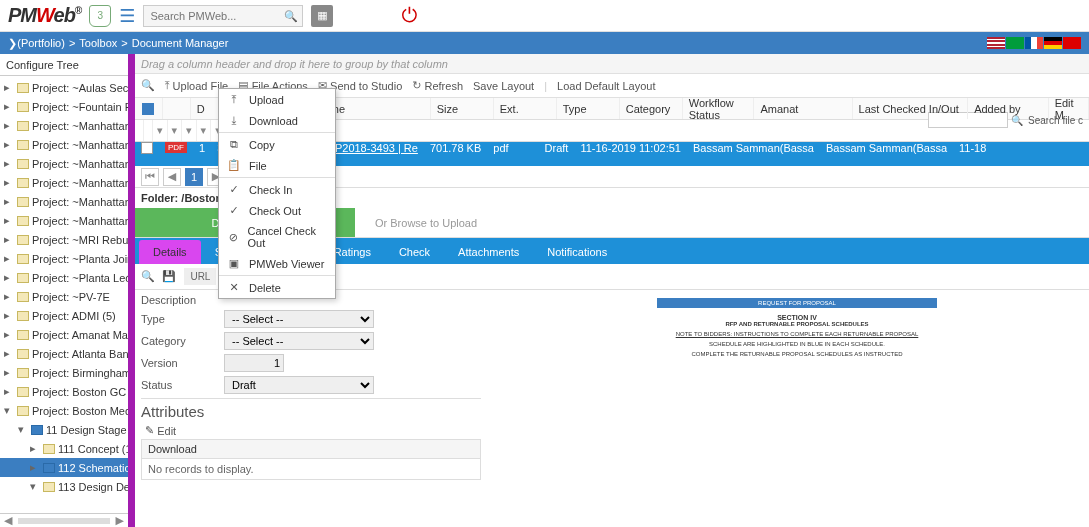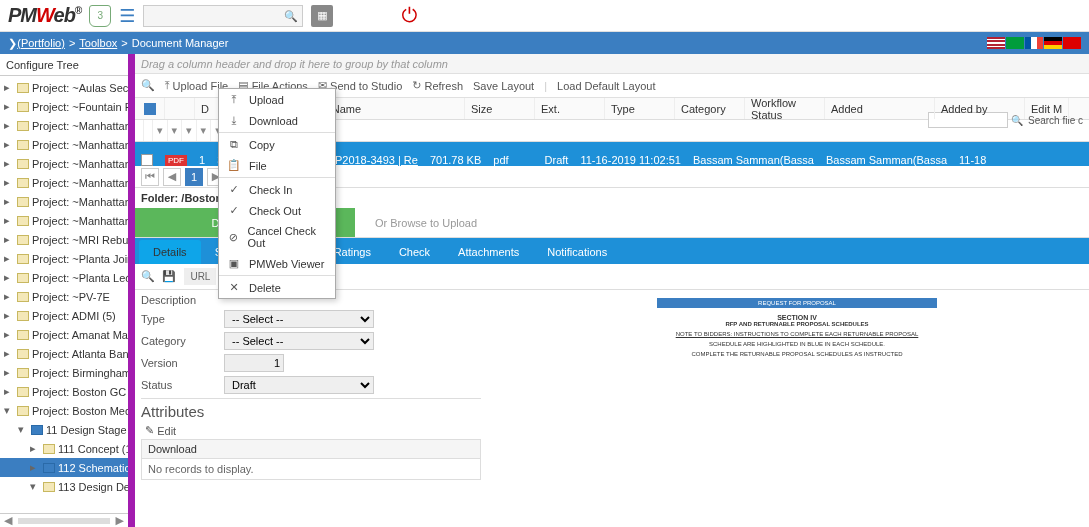--- a/index.html
+++ b/index.html
@@ -8,21 +8,21 @@
 .logo{font-size:20px;font-weight:bold;font-style:italic;letter-spacing:-1px}
 .logo .w{color:#d00000}
 .shield{width:22px;height:22px;border:1px solid #7a7;border-radius:3px 3px 6px 6px;display:flex;align-items:center;justify-content:center;color:#7a7;font-size:10px}
 .hamburger{color:#3b7ec1;font-size:18px;cursor:pointer}
 .searchbox{width:160px;height:22px;border:1px solid #ccc;background:#f5f5f5;padding:0 22px 0 6px;position:relative}
 .searchbox input{border:none;background:transparent;width:100%;height:100%;font-size:11px;outline:none}
 .searchbox .sicon{position:absolute;right:4px;top:50%;transform:translateY(-50%);color:#888}
 .cal-icon{width:22px;height:22px;background:#888;color:#fff;display:flex;align-items:center;justify-content:center;border-radius:2px}
 .power-icon{color:#d00000;font-size:20px;margin-left:60px}
 .bluebar{height:22px;background:#3b7ec1;color:#fff;display:flex;align-items:center;padding:0 8px;font-size:11px}
-.bluebar a{color:#fff;text-decoration:underline;cursor:pointer}
+.bluebar a{color:#fff;cursor:pointer}
 .bluebar .sep{margin:0 4px}
 .flags{margin-left:auto;display:flex;gap:1px}
 .flag{width:18px;height:12px}
 .layout{display:flex;height:calc(527px - 54px)}
 .sidebar{width:135px;border-right:7px solid #a21caf;display:flex;flex-direction:column;position:relative}
 .configure{height:22px;border-bottom:1px solid #ccc;padding:0 6px;display:flex;align-items:center;font-size:11px}
 .tree{flex:1;overflow:hidden;padding:2px 0}
 .tree-item{display:flex;align-items:center;padding:3px 4px;gap:3px;cursor:pointer;white-space:nowrap;overflow:hidden}
 .tree-item .fold{width:12px;height:10px;background:#f4e8b8;border:1px solid #c8b860;flex-shrink:0}
 .tree-item .fold.blue{background:#3b7ec1;border-color:#2a6aa8}
@@ -46,34 +46,34 @@
 .gridhdr .cell.c6{width:70px}
 .gridhdr .cell.c7{width:70px}
 .gridhdr .cell.c8{width:70px}
 .gridhdr .cell.c9{width:80px}
 .gridhdr .cell.c10{width:110px}
 .gridhdr .cell.c11{width:130px}
 .gridhdr .cell.c12{width:90px}
 .gridfilter{height:22px;border-bottom:1px solid #ddd;display:flex;align-items:center}
 .gridfilter .cell{padding:0 4px;border-right:1px solid #eee;height:100%;display:flex;align-items:center;justify-content:flex-end;color:#888}
 .gridrow{height:24px;background:#1e90d8;color:#fff;display:flex;align-items:center}
-.gridrow .cell{padding:0 6px;height:100%;display:flex;align-items:flex-end;overflow:hidden;white-space:nowrap}
+.gridrow .cell{padding:0 6px;height:100%;display:flex;align-items:flex-start;overflow:hidden;white-space:nowrap}
 .gridrow a{color:#fff;text-decoration:underline}
 .cb{width:12px;height:12px;border:1px solid #999;background:#fff}
 .cb.checked{background:#3b7ec1;border-color:#3b7ec1}
 .pager{height:22px;display:flex;align-items:center;padding:0 6px;gap:4px;border-bottom:1px solid #ddd}
 .pager .pg{width:18px;height:18px;border:1px solid #ccc;display:flex;align-items:center;justify-content:center;color:#888}
 .pager .pg.active{background:#3b7ec1;color:#fff;border-color:#3b7ec1}
 .folderline{padding:4px 6px;font-size:11px}
 .dropzone{height:30px;display:flex;align-items:center;border-bottom:1px solid #ddd}
 .dropbtn{background:#5bb75b;color:#fff;height:100%;width:220px;display:flex;align-items:center;justify-content:center}
 .browse{color:#999;padding:0 20px}
 .tabs{height:26px;background:#1e90d8;display:flex;align-items:flex-end;padding:0 4px}
 .tab{padding:6px 14px;color:#fff;cursor:pointer;font-size:11px}
-.tab.active{background:#0ea5e9;color:#333;border-radius:3px 3px 0 0}
+.tab.active{background:#d946ef;color:#333;border-radius:3px 3px 0 0}
 .detail-tb{height:26px;display:flex;align-items:center;padding:0 6px;gap:8px;border-bottom:1px solid #ddd}
 .detail-tb .url{background:#eee;padding:3px 6px;font-size:10px;color:#666}
 .form{padding:4px 6px;display:flex;gap:30px}
 .form-left{width:340px}
 .form-row{display:flex;align-items:center;margin-bottom:4px}
 .form-row .lbl{width:83px;color:#555}
 .form-row .val{flex:1}
 .form-row select,.form-row input{width:150px;height:18px;border:1px solid #ccc;font-size:11px;padding:0 3px}
 .attrs{border-top:1px solid #ddd;margin-top:4px;padding-top:2px}
 .attrs-hdr{display:flex;align-items:center;padding:2px 0;font-size:15px;color:#555}
@@ -95,20 +95,21 @@
 .topright .sb{width:80px;height:16px;border:1px solid #ccc}
 </style>
 </head>
 <body>
 
 <div class="topbar">
   <span class="logo"><span>PM</span><span class="w">W</span><span>eb</span><sup style="font-size:10px">®</sup></span>
   <span class="shield">3</span>
   <span class="hamburger">☰</span>
   <span class="searchbox">
+    <input placeholder="Search PMWeb..." style="">
     <span class="sicon">🔍</span>
   </span>
   <span class="cal-icon">▦</span>
   <span class="power-icon">⏻</span>
 </div>
 
 <div class="bluebar">
   <span>❯</span>
   <a>(Portfolio)</a>
   <span class="sep">&gt;</span>
@@ -280,21 +281,22 @@
           <div class="cb checked"></div>
         </div>
       <div class="cell c2"></div>
       <div class="cell c3">D</div>
       <div class="cell c4">File Name</div>
       <div class="cell c5">Size</div>
       <div class="cell c6">Ext.</div>
       <div class="cell c7">Type</div>
       <div class="cell c8">Category</div>
       <div class="cell c9">Workflow Status</div>
-      <div class="cell c10">Added</div>
+      <div class="cell c10">Amanat</div>
+      <div class="cell c11">Last Checked In/Out</div>
       <div class="cell c12">Added by</div>
       <div class="cell">Edit M</div>
     </div>
     <div class="gridfilter">
       <div class="cell c1"></div>
         <div class="cell c2"></div>
       <div class="cell c3">▾</div>
       <div class="cell c4">▾</div>
       <div class="cell c5">▾</div>
       <div class="cell c6">▾</div>

